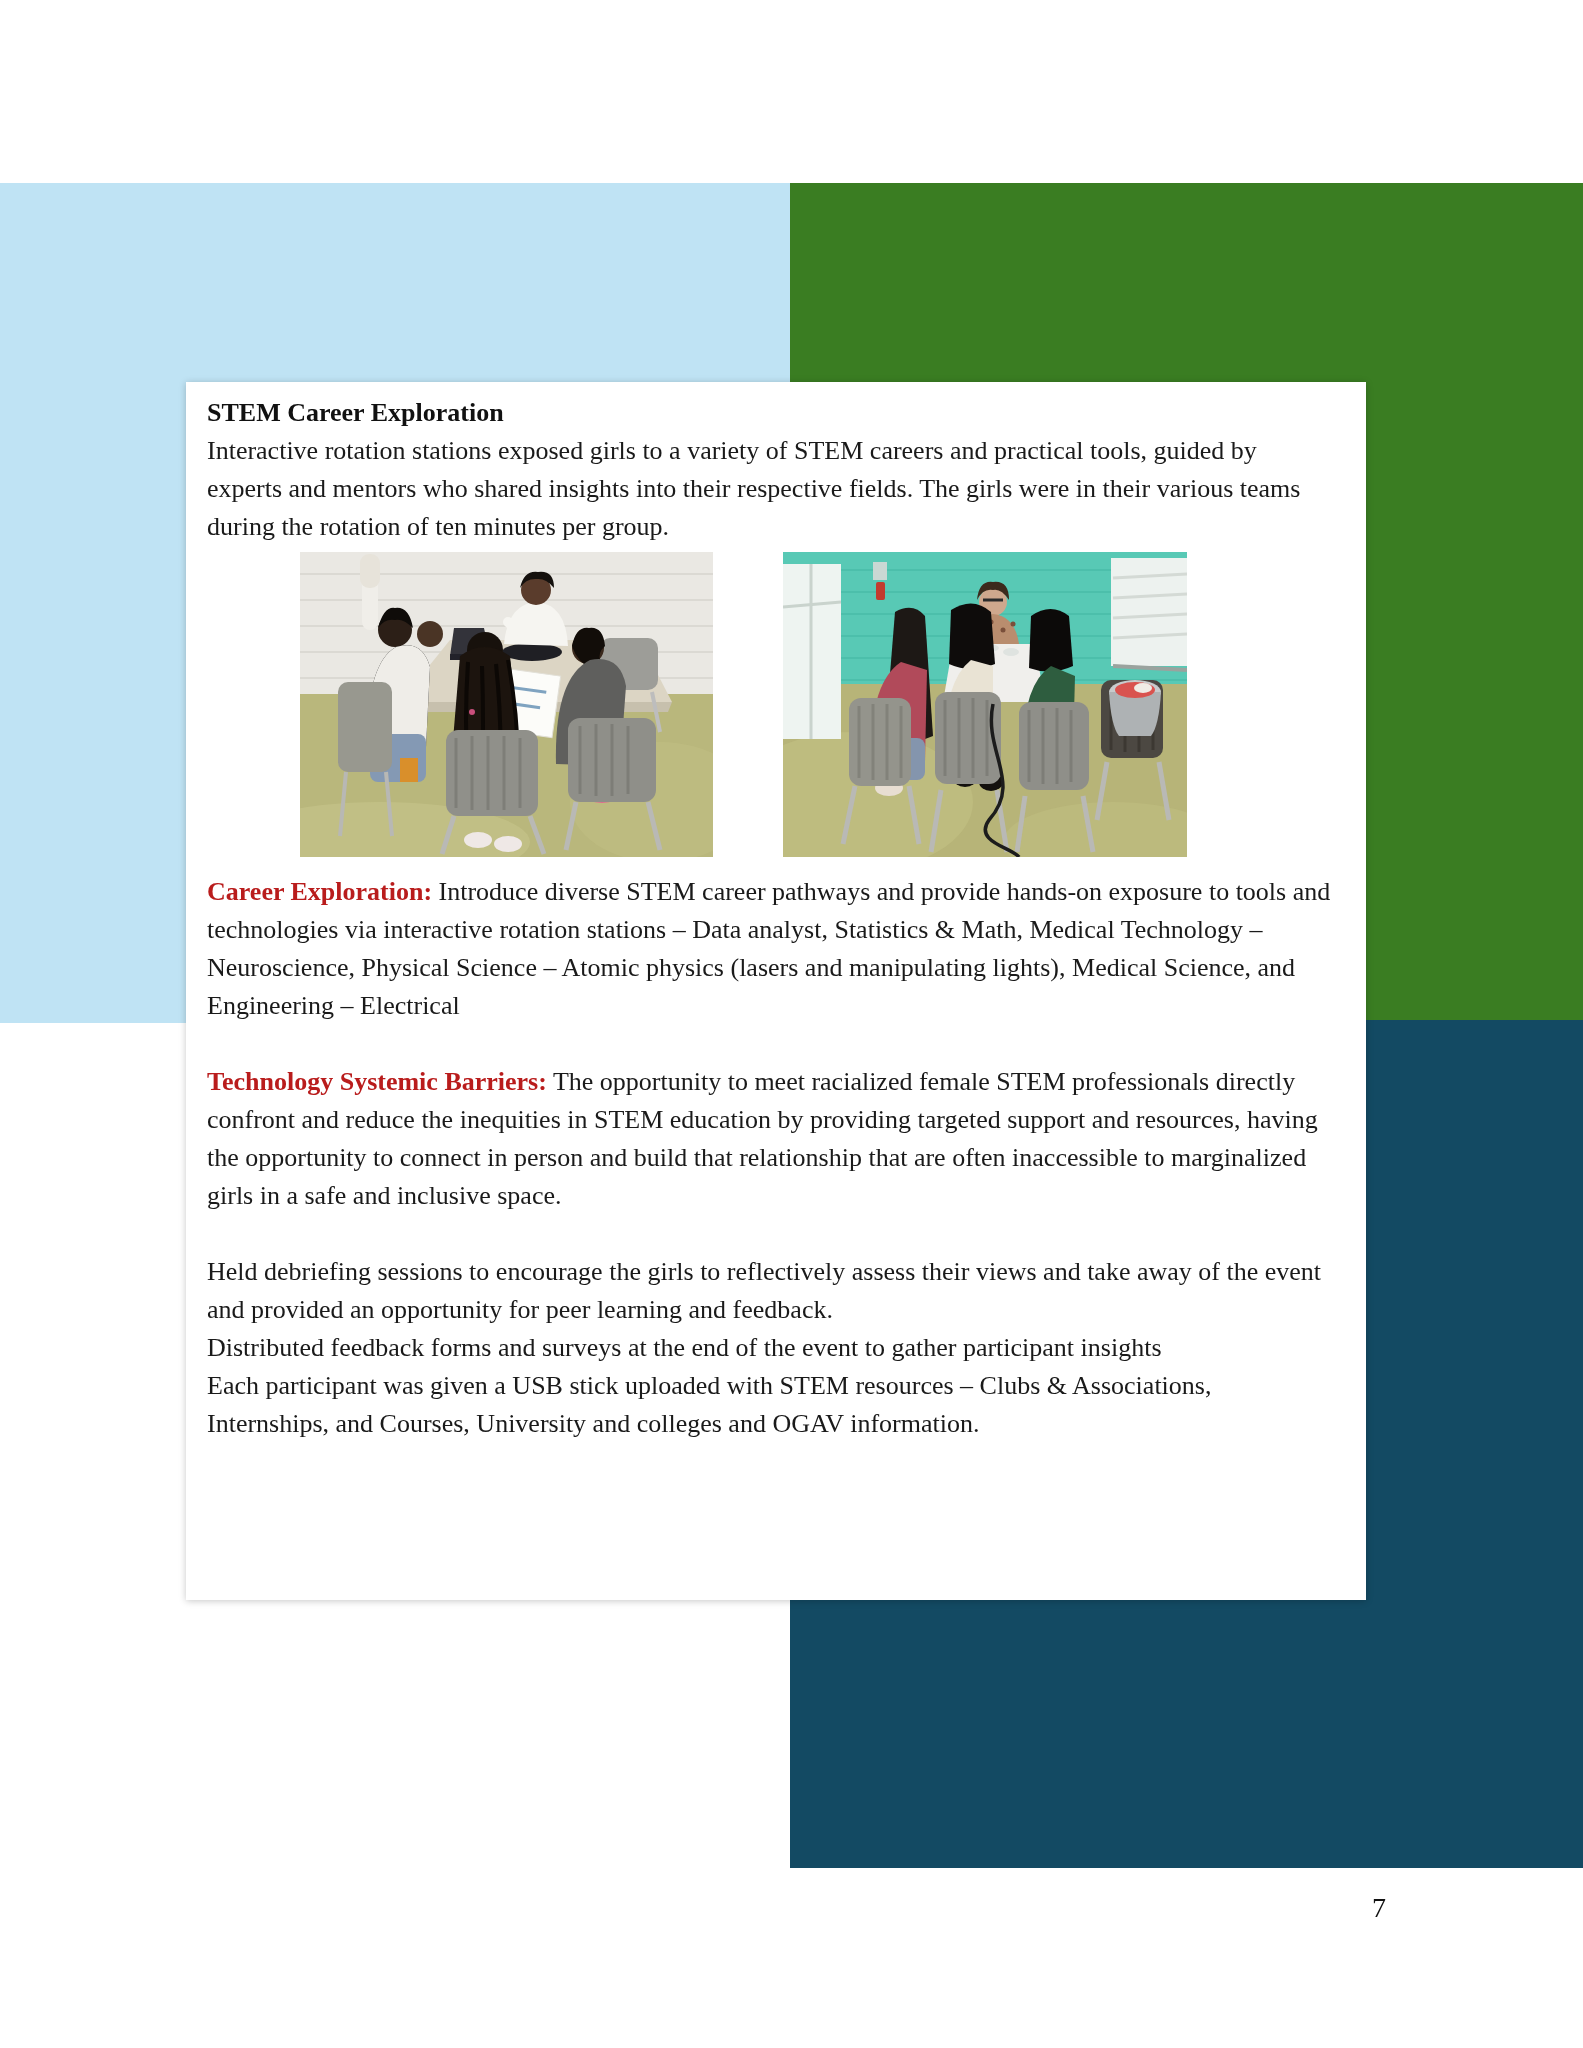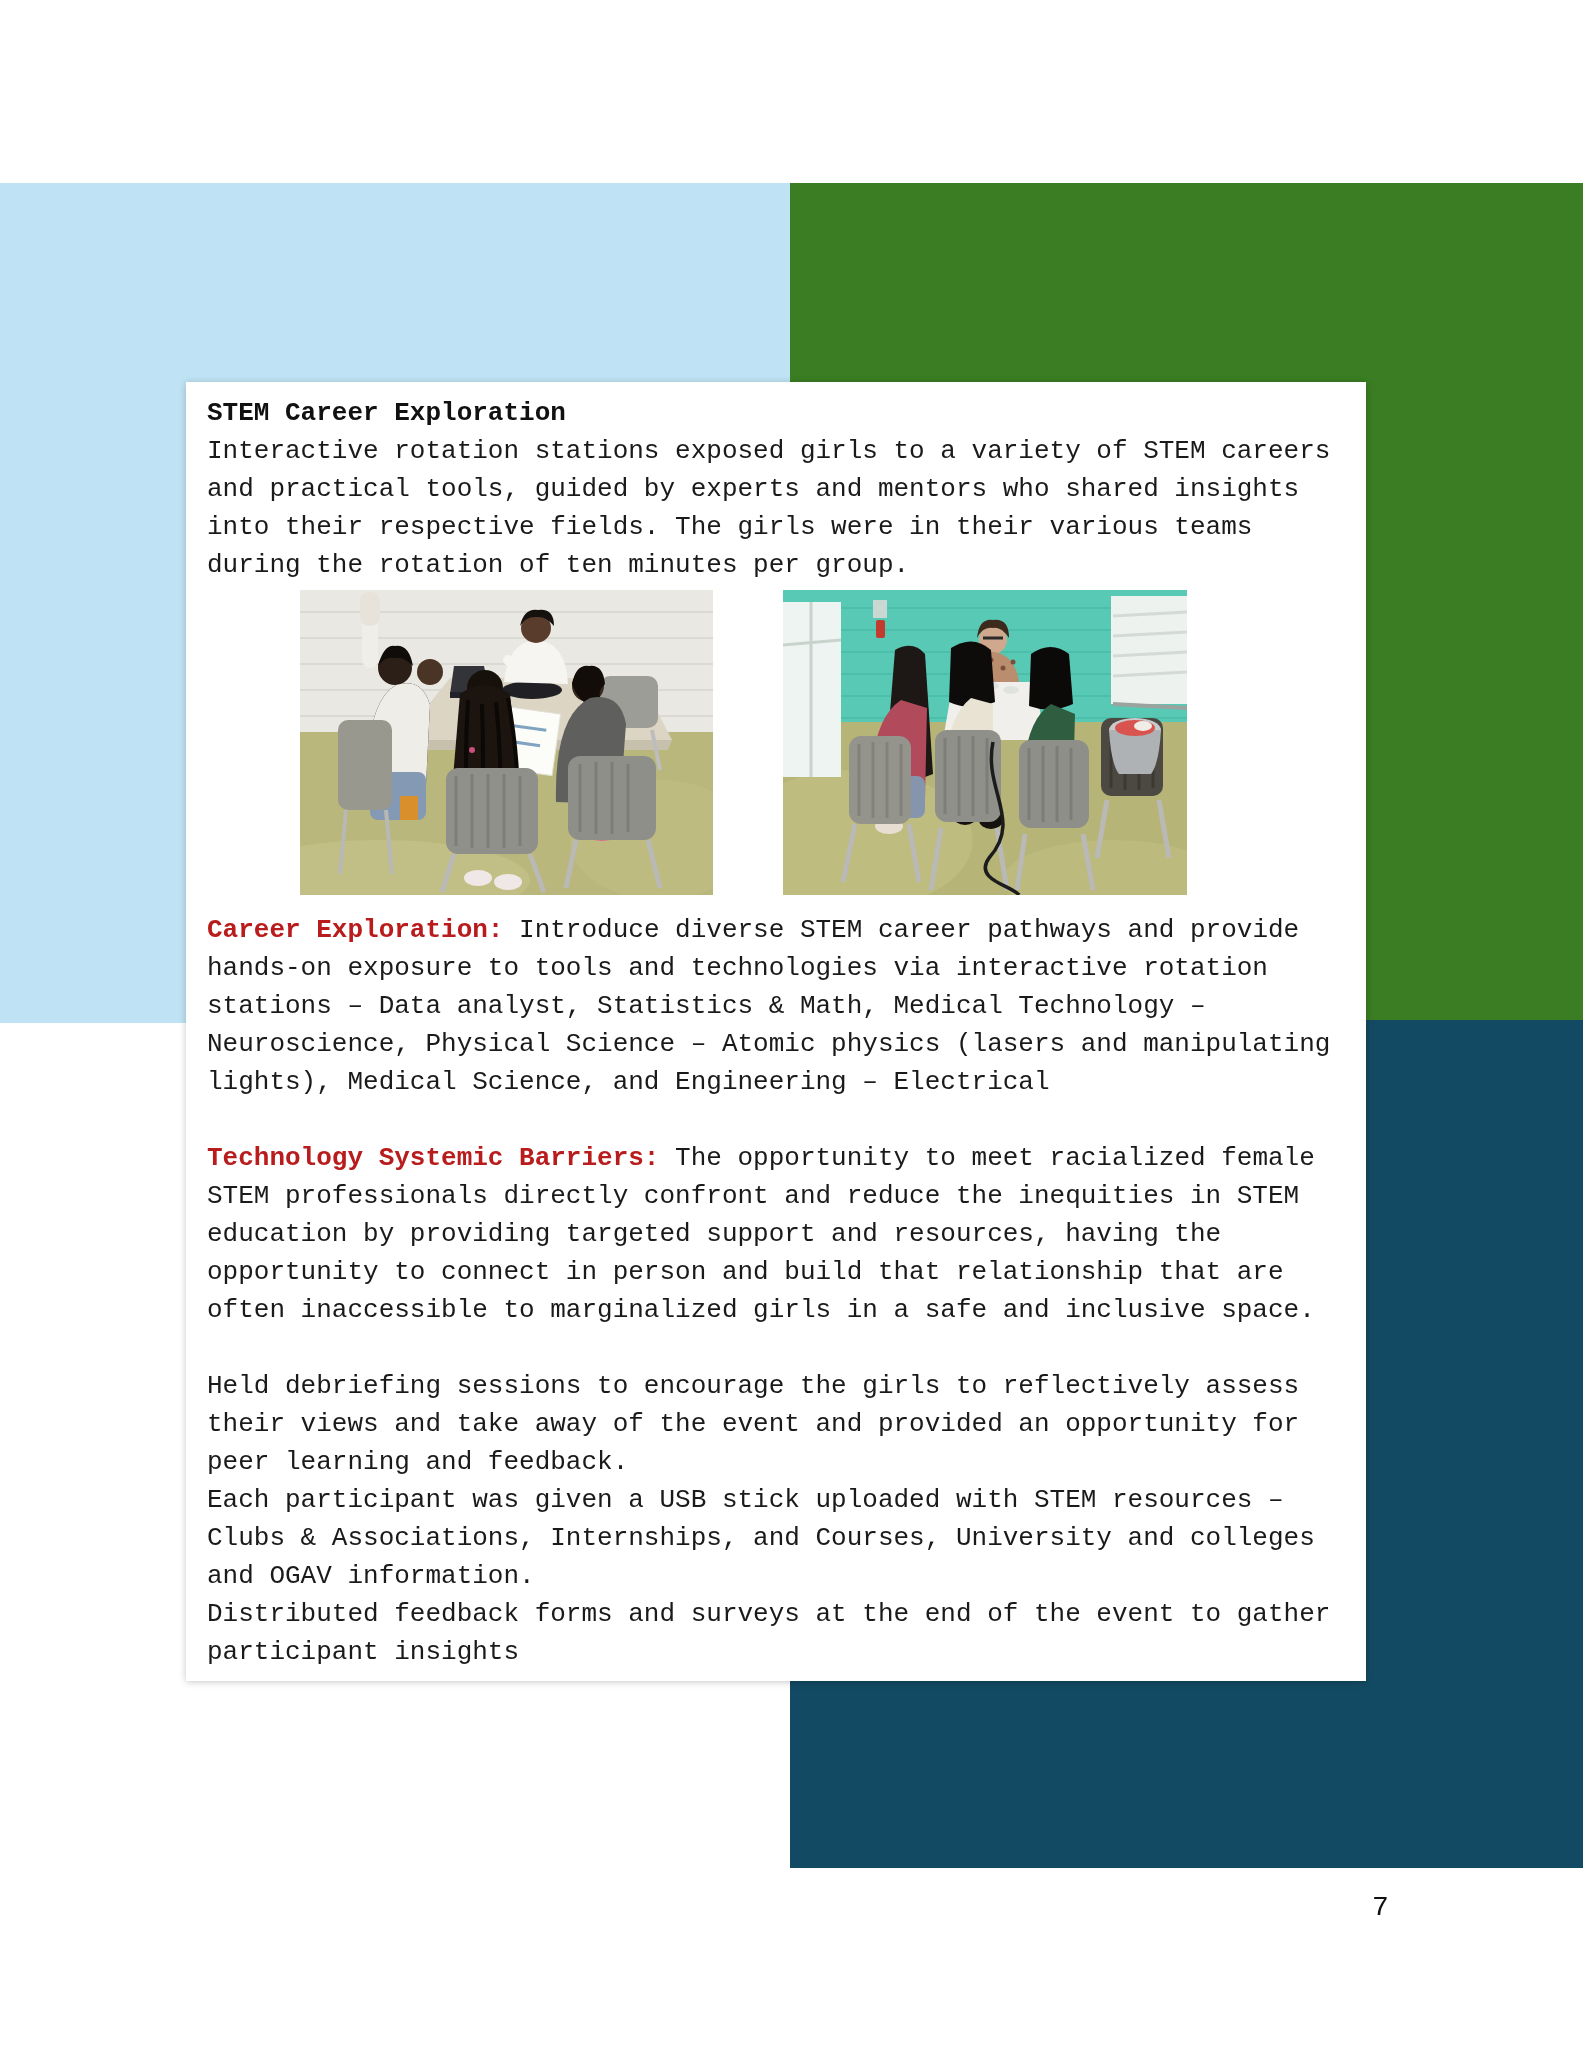--- a/index.html
+++ b/index.html
@@ -1,21 +1,21 @@
 <!DOCTYPE html>
 <html><head>
 <meta charset="utf-8">
 <style>
   html,body{margin:0;padding:0;background:#ffffff;}
   #page{
     position:relative;
     width:1583px;height:2048px;
     background:#ffffff;
     overflow:hidden;
-    font-family:Liberation Mono, monospace;
+    font-family:Liberation Serif, serif;
     color:#1a1a1a;
   }
   .rect{position:absolute;}
   .rect-lightblue{left:0;top:183px;width:790px;height:840px;background:#bfe3f4;}
   .rect-green{left:790px;top:183px;width:793px;height:837px;background:#3a7d22;}
   .rect-darkteal{left:790px;top:1020px;width:793px;height:848px;background:#134a63;}
   .content-card{
     position:absolute;
     left:186px;top:382px;width:1180px;min-height:1218px;
     background:#ffffff;
@@ -267,19 +267,19 @@
     <p class="para-career"><b class="lead">Career Exploration:</b> <span>Introduce diverse STEM career pathways and provide hands-on exposure to tools and technologies via interactive rotation stations – Data analyst, Statistics &amp; Math, Medical Technology – Neuroscience, Physical Science – Atomic physics (lasers and manipulating lights), Medical Science, and Engineering – Electrical</span></p>
 
     <div class="spacer"></div>
 
 
     <p><b class="lead">Technology Systemic Barriers:</b> <span>The opportunity to meet racialized  female STEM professionals directly confront and reduce the inequities in STEM education by providing targeted support and resources, having the opportunity to connect in person and build that relationship that are often inaccessible to marginalized girls in a safe and inclusive space.</span></p>
 
     <div class="spacer"></div>
 
     <p>Held debriefing sessions to encourage the girls to reflectively assess their views and take away of the event and provided an opportunity for peer learning and feedback.</p>
+    <p>Distributed feedback forms and surveys at the end of the event to gather participant insights</p>
     <p>Each participant was given a USB stick uploaded with STEM resources – Clubs &amp; Associations, Internships, and Courses, University and colleges and OGAV information.</p>
-    <p>Distributed feedback forms and surveys at the end of the event to gather participant insights</p>
   </div>
 
   <div class="page-number">7</div>
 
 </div>
 
 </body></html>

